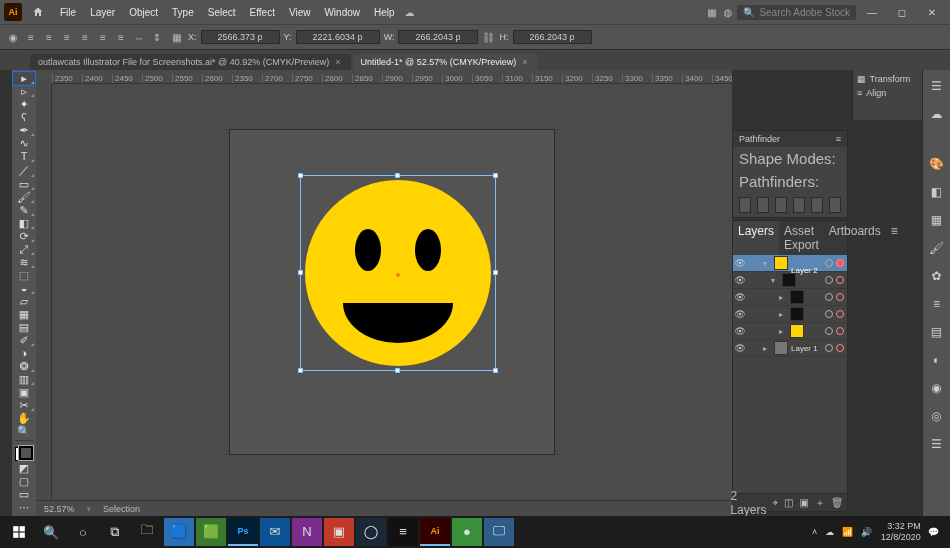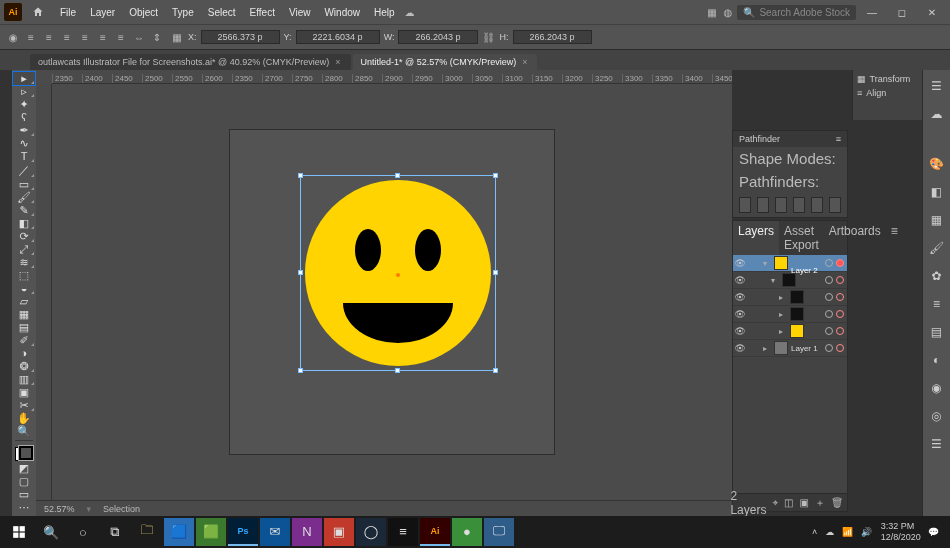--- a/index.html
+++ b/index.html
@@ -92,21 +92,21 @@
   .lfoot { height:18px; background:#383838; border-top:1px solid #2b2b2b; display:flex; align-items:center; justify-content:flex-end; gap:6px; padding:0 4px;}
   .lfoot .fi { width:12px; height:12px; color:#bbb; font-size:10px; display:flex; align-items:center; justify-content:center;}
 
   
   .taskbar { position:absolute; left:0; right:0; bottom:0; height:32px; background:#1c1c1c; display:flex; align-items:center; padding:0 4px; gap:2px;}
   .tb { width:30px; height:28px; display:flex; align-items:center; justify-content:center; color:#ddd; font-size:13px;}
   .tb.app { border-bottom:2px solid transparent;}
   .tb.run { border-bottom:2px solid #76b9ed;}
   .tbspacer { flex:1; }
   .tray { display:flex; align-items:center; gap:8px; color:#ccc; font-size:9px; padding-right:6px;}
-  .clock { text-align:left; line-height:11px;}
+  .clock { text-align:right; line-height:11px;}
 
   svg { display:block; }
 </style>
 </head>
 <body>
 
 <div class="menubar">
   <div class="ai-badge">Ai</div>
   <div class="home-ico">
     <svg width="12" height="12" viewBox="0 0 24 24" fill="currentColor">

